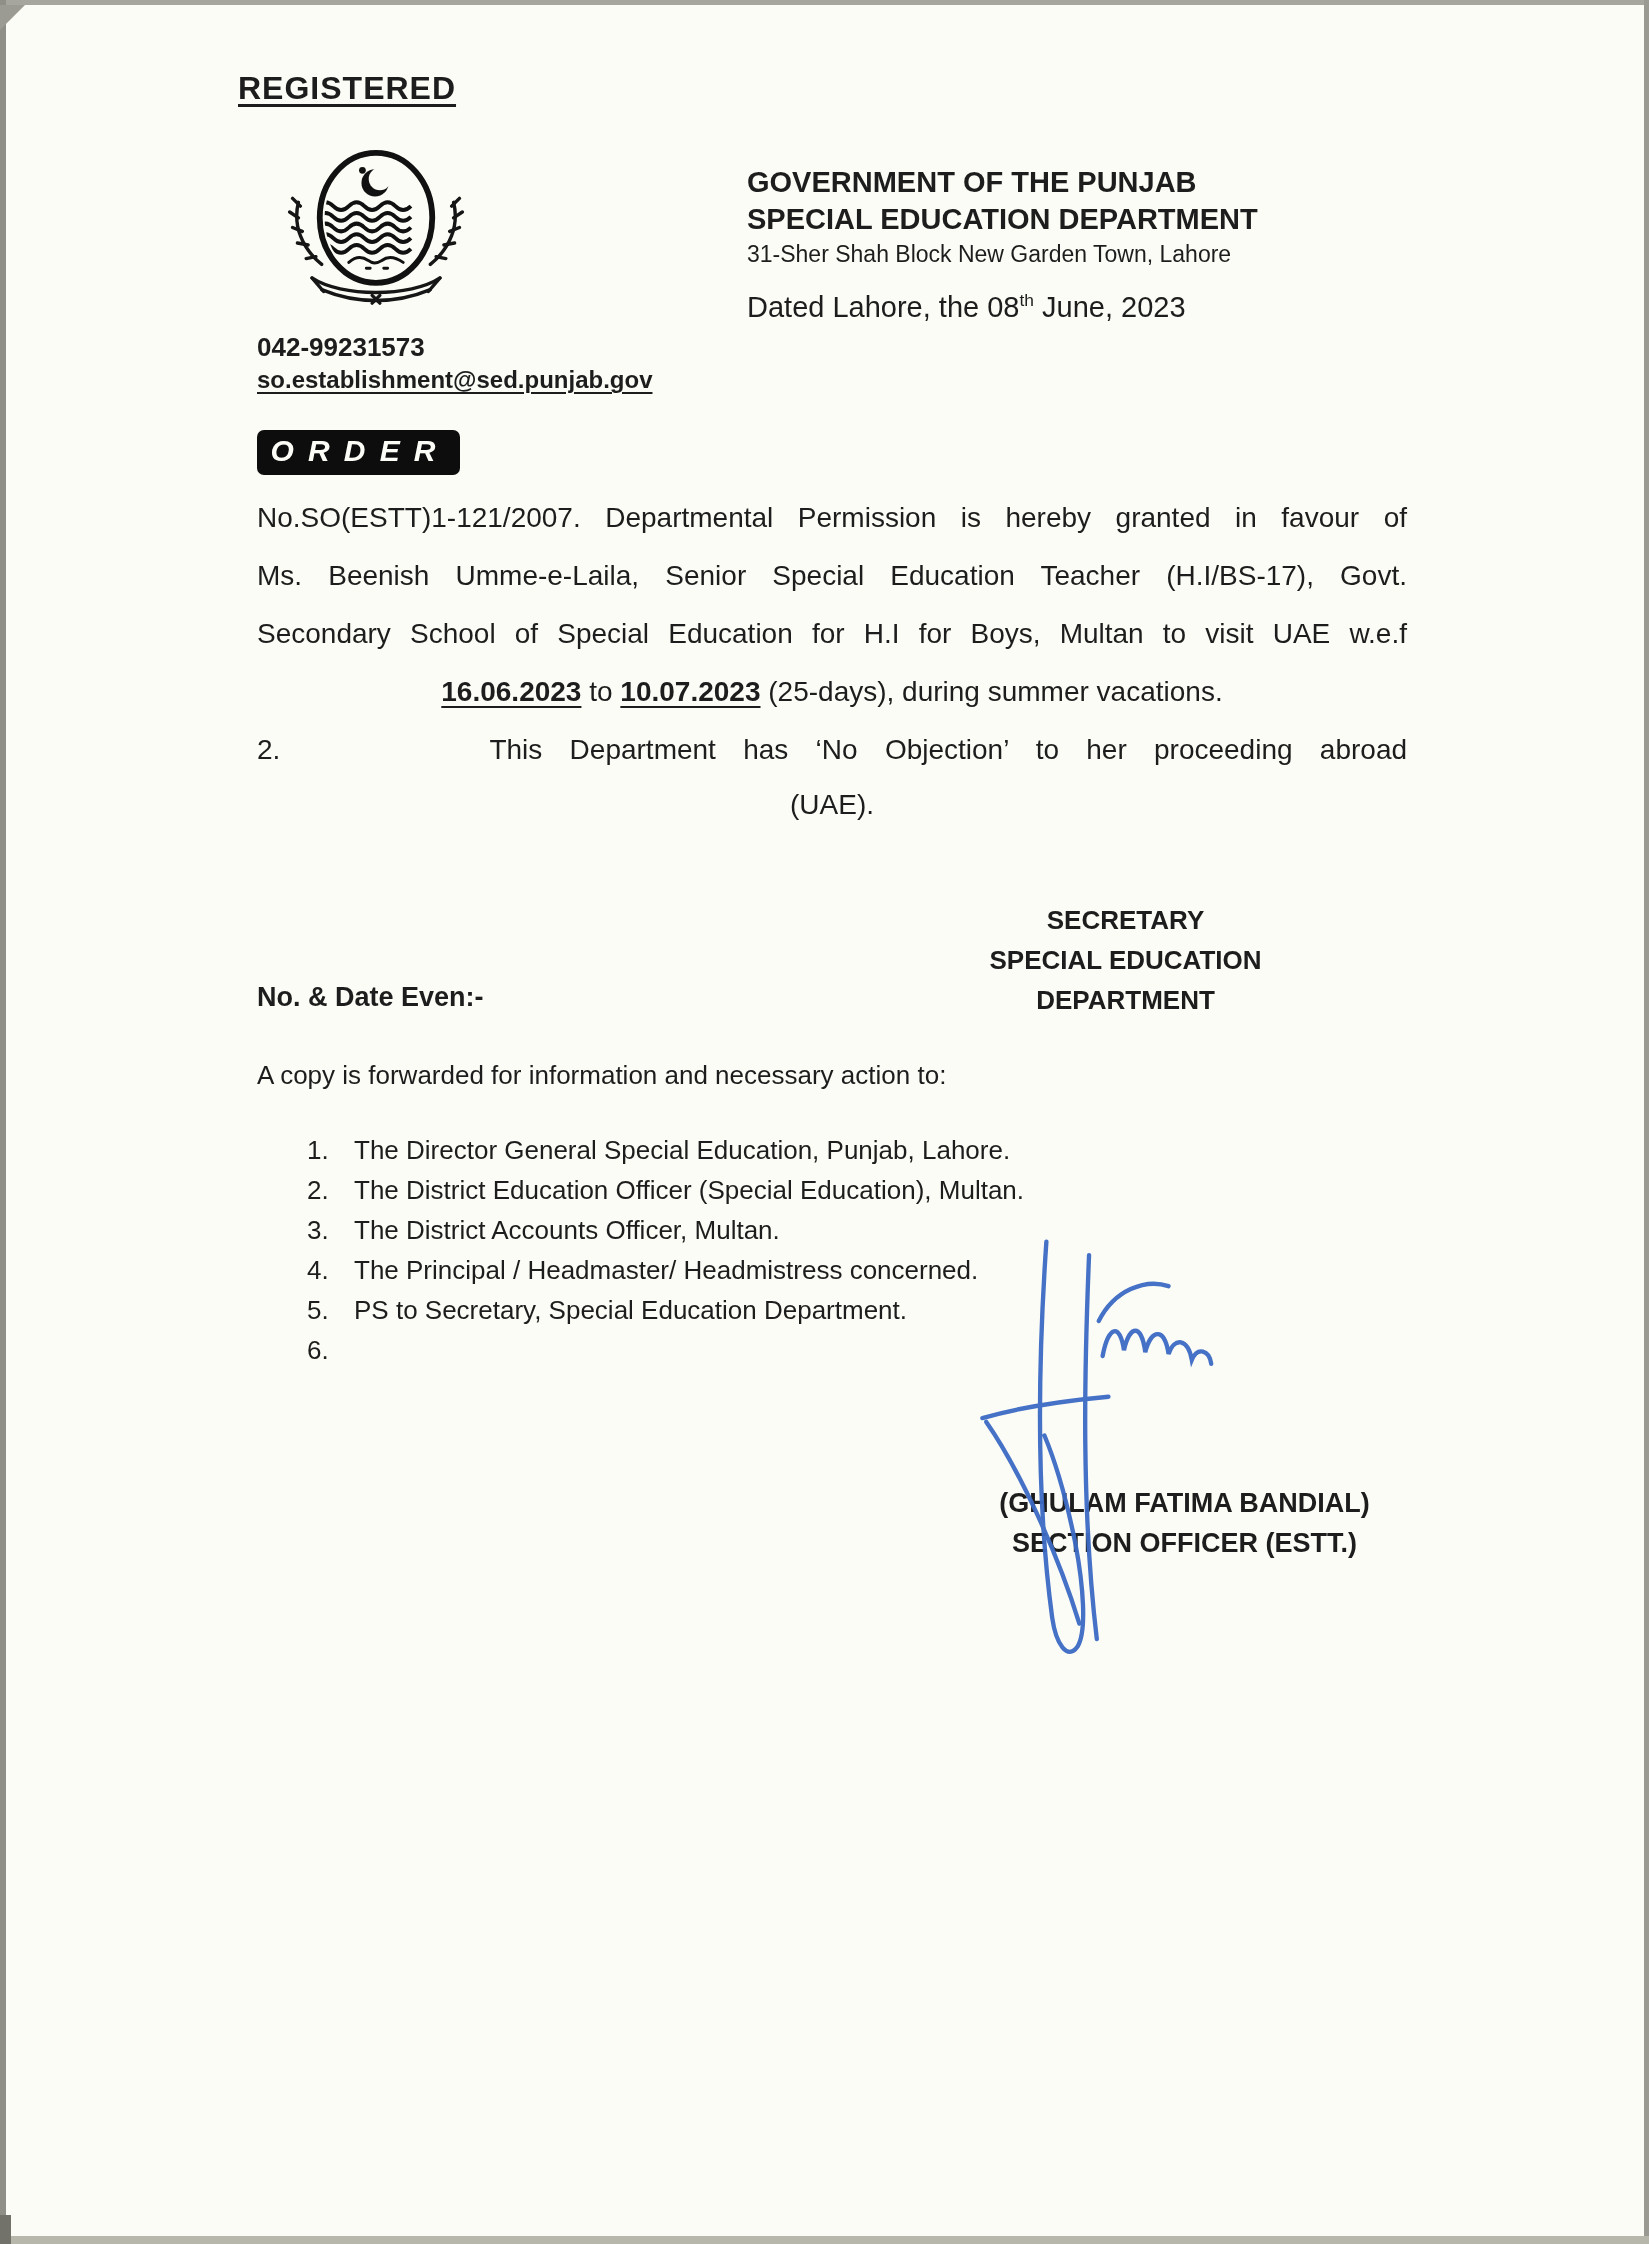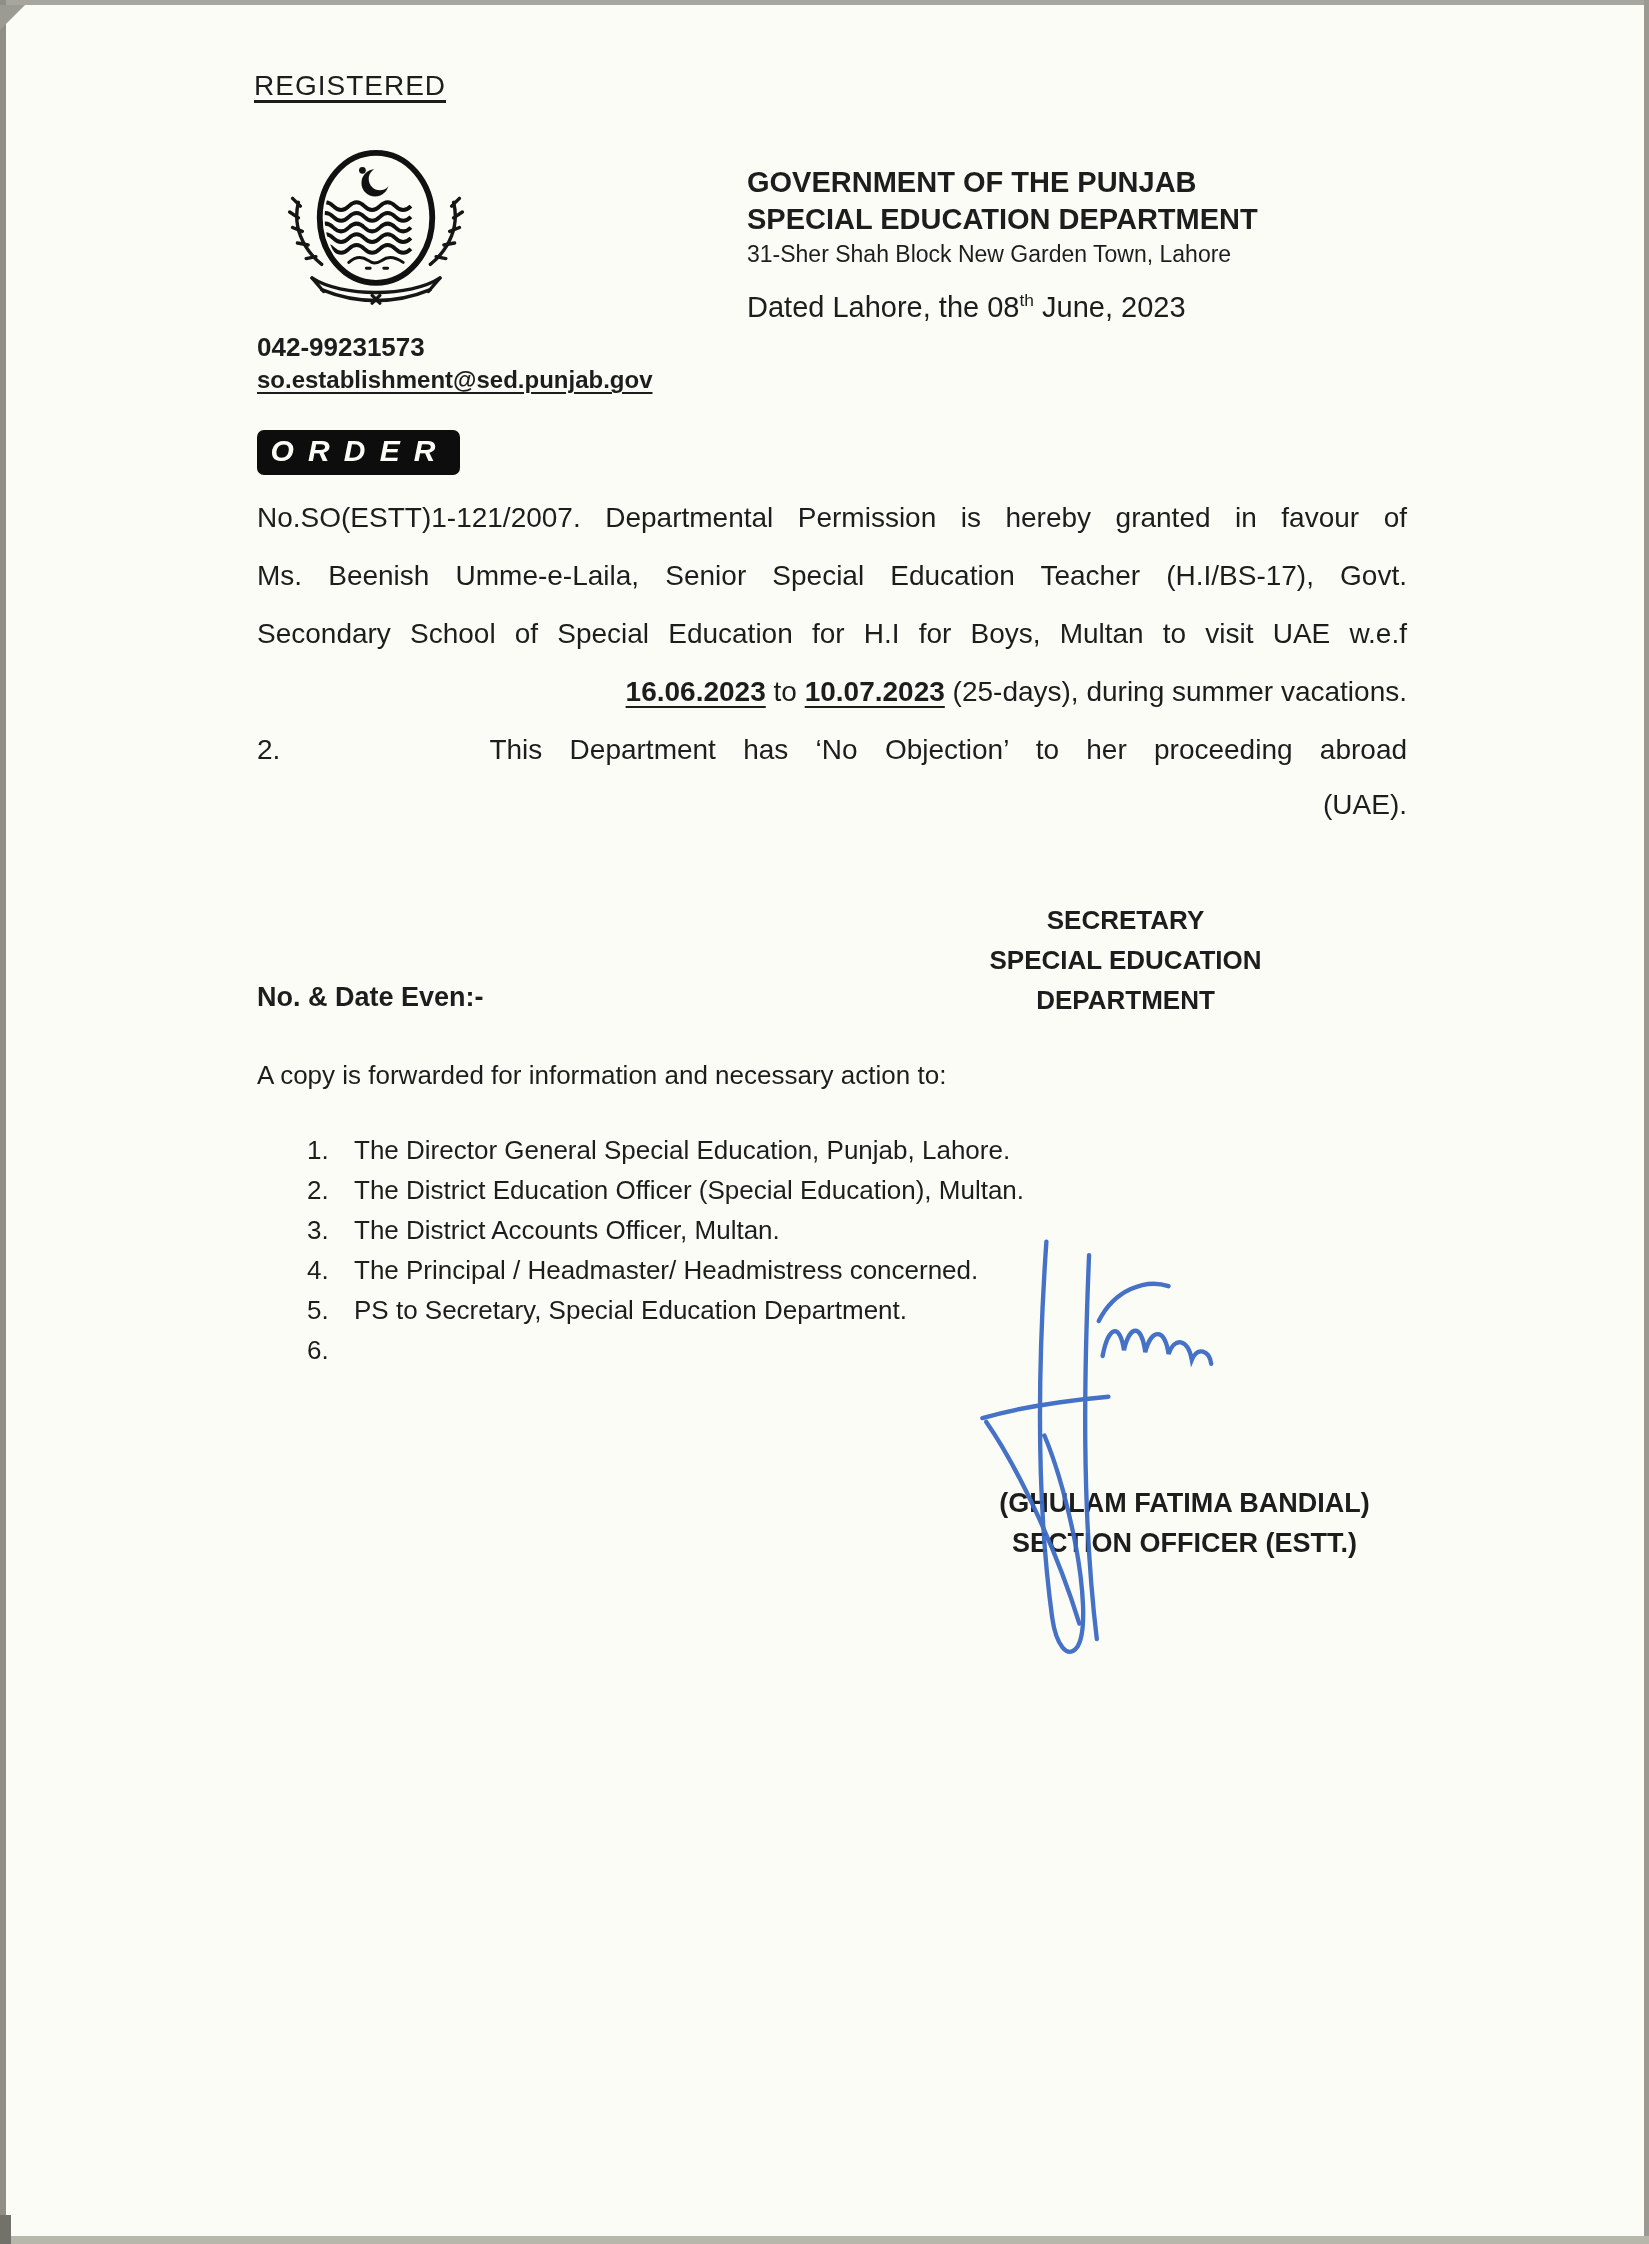--- a/index.html
+++ b/index.html
@@ -12,22 +12,22 @@
   
   .edge-top{position:absolute;left:0;top:0;width:1650px;height:4.9px;background:#a6a69e;}
   .edge-left{position:absolute;left:0;top:0;width:5.8px;height:2244px;background:#8f8f87;}
   .edge-right{position:absolute;right:0;top:0;width:5.8px;height:2244px;background:#9a9a92;}
   .edge-bottom{position:absolute;left:0;bottom:0;width:1650px;height:7.8px;background:#b7b7ab;}
   .corner-tl{position:absolute;left:0;top:4.9px;width:0;height:0;
     border-top:25px solid #9b9b93;border-right:25px solid transparent;}
   .corner-bl{position:absolute;left:0;bottom:0;width:10.7px;height:29px;background:#72726a;}
 
   .registered{
-    position:absolute;left:254px;top:70px;
-    font-size:28px;font-weight:normal;letter-spacing:1px;
+    position:absolute;left:238px;top:70px;
+    font-size:32px;font-weight:bold;letter-spacing:1px;
     text-decoration:underline;text-decoration-thickness:2.9px;text-underline-offset:4.9px;
   }
   .emblem{position:absolute;left:279px;top:146px;}
 
   .header-block{position:absolute;left:747px;top:124px;width:543px;margin-top:40px;}
   .hline1,.hline2{font-size:29px;font-weight:bold;line-height:37px;}
   .haddress{font-size:23px;line-height:29px;margin-top:1.9px;}
   .hdate{font-size:29px;margin-top:21.3px;}
   .hdate sup{font-size:60%;vertical-align:super;}
 
@@ -39,21 +39,21 @@
     position:absolute;left:257px;top:430px;
     background:#0d0d0d;color:#fdfdf8;
     font-size:30px;font-weight:bold;font-style:italic;
     letter-spacing:2.9px;padding:3.9px 21.3px 6.8px 13.6px;border-radius:7px;
   }
 
   .body-text{position:absolute;left:257px;width:1150px;font-size:28px;}
   .para1{top:489px;line-height:58px;}
   .para2{top:722px;line-height:55px;}
   .jline{text-align:justify;text-align-last:justify;}
-  .lline{text-align:right;}
+  .lline{text-align:center;}
   .b{font-weight:normal;}
   .bu{font-weight:bold;text-decoration:underline;text-decoration-thickness:1.9px;text-underline-offset:4.9px;}
   .tab{display:inline-block;width:155px;}
 
   .secretary-block{position:absolute;left:946px;top:856px;width:359px;text-align:center;
     font-size:26px;font-weight:bold;line-height:40px;margin-top:44px;}
 
   .no-date{position:absolute;left:257px;top:982px;font-size:27px;font-weight:bold;
     text-decoration-thickness:2.4px;text-underline-offset:5.8px;}
   .copy-line{position:absolute;left:257px;top:1060px;font-size:26px;}

